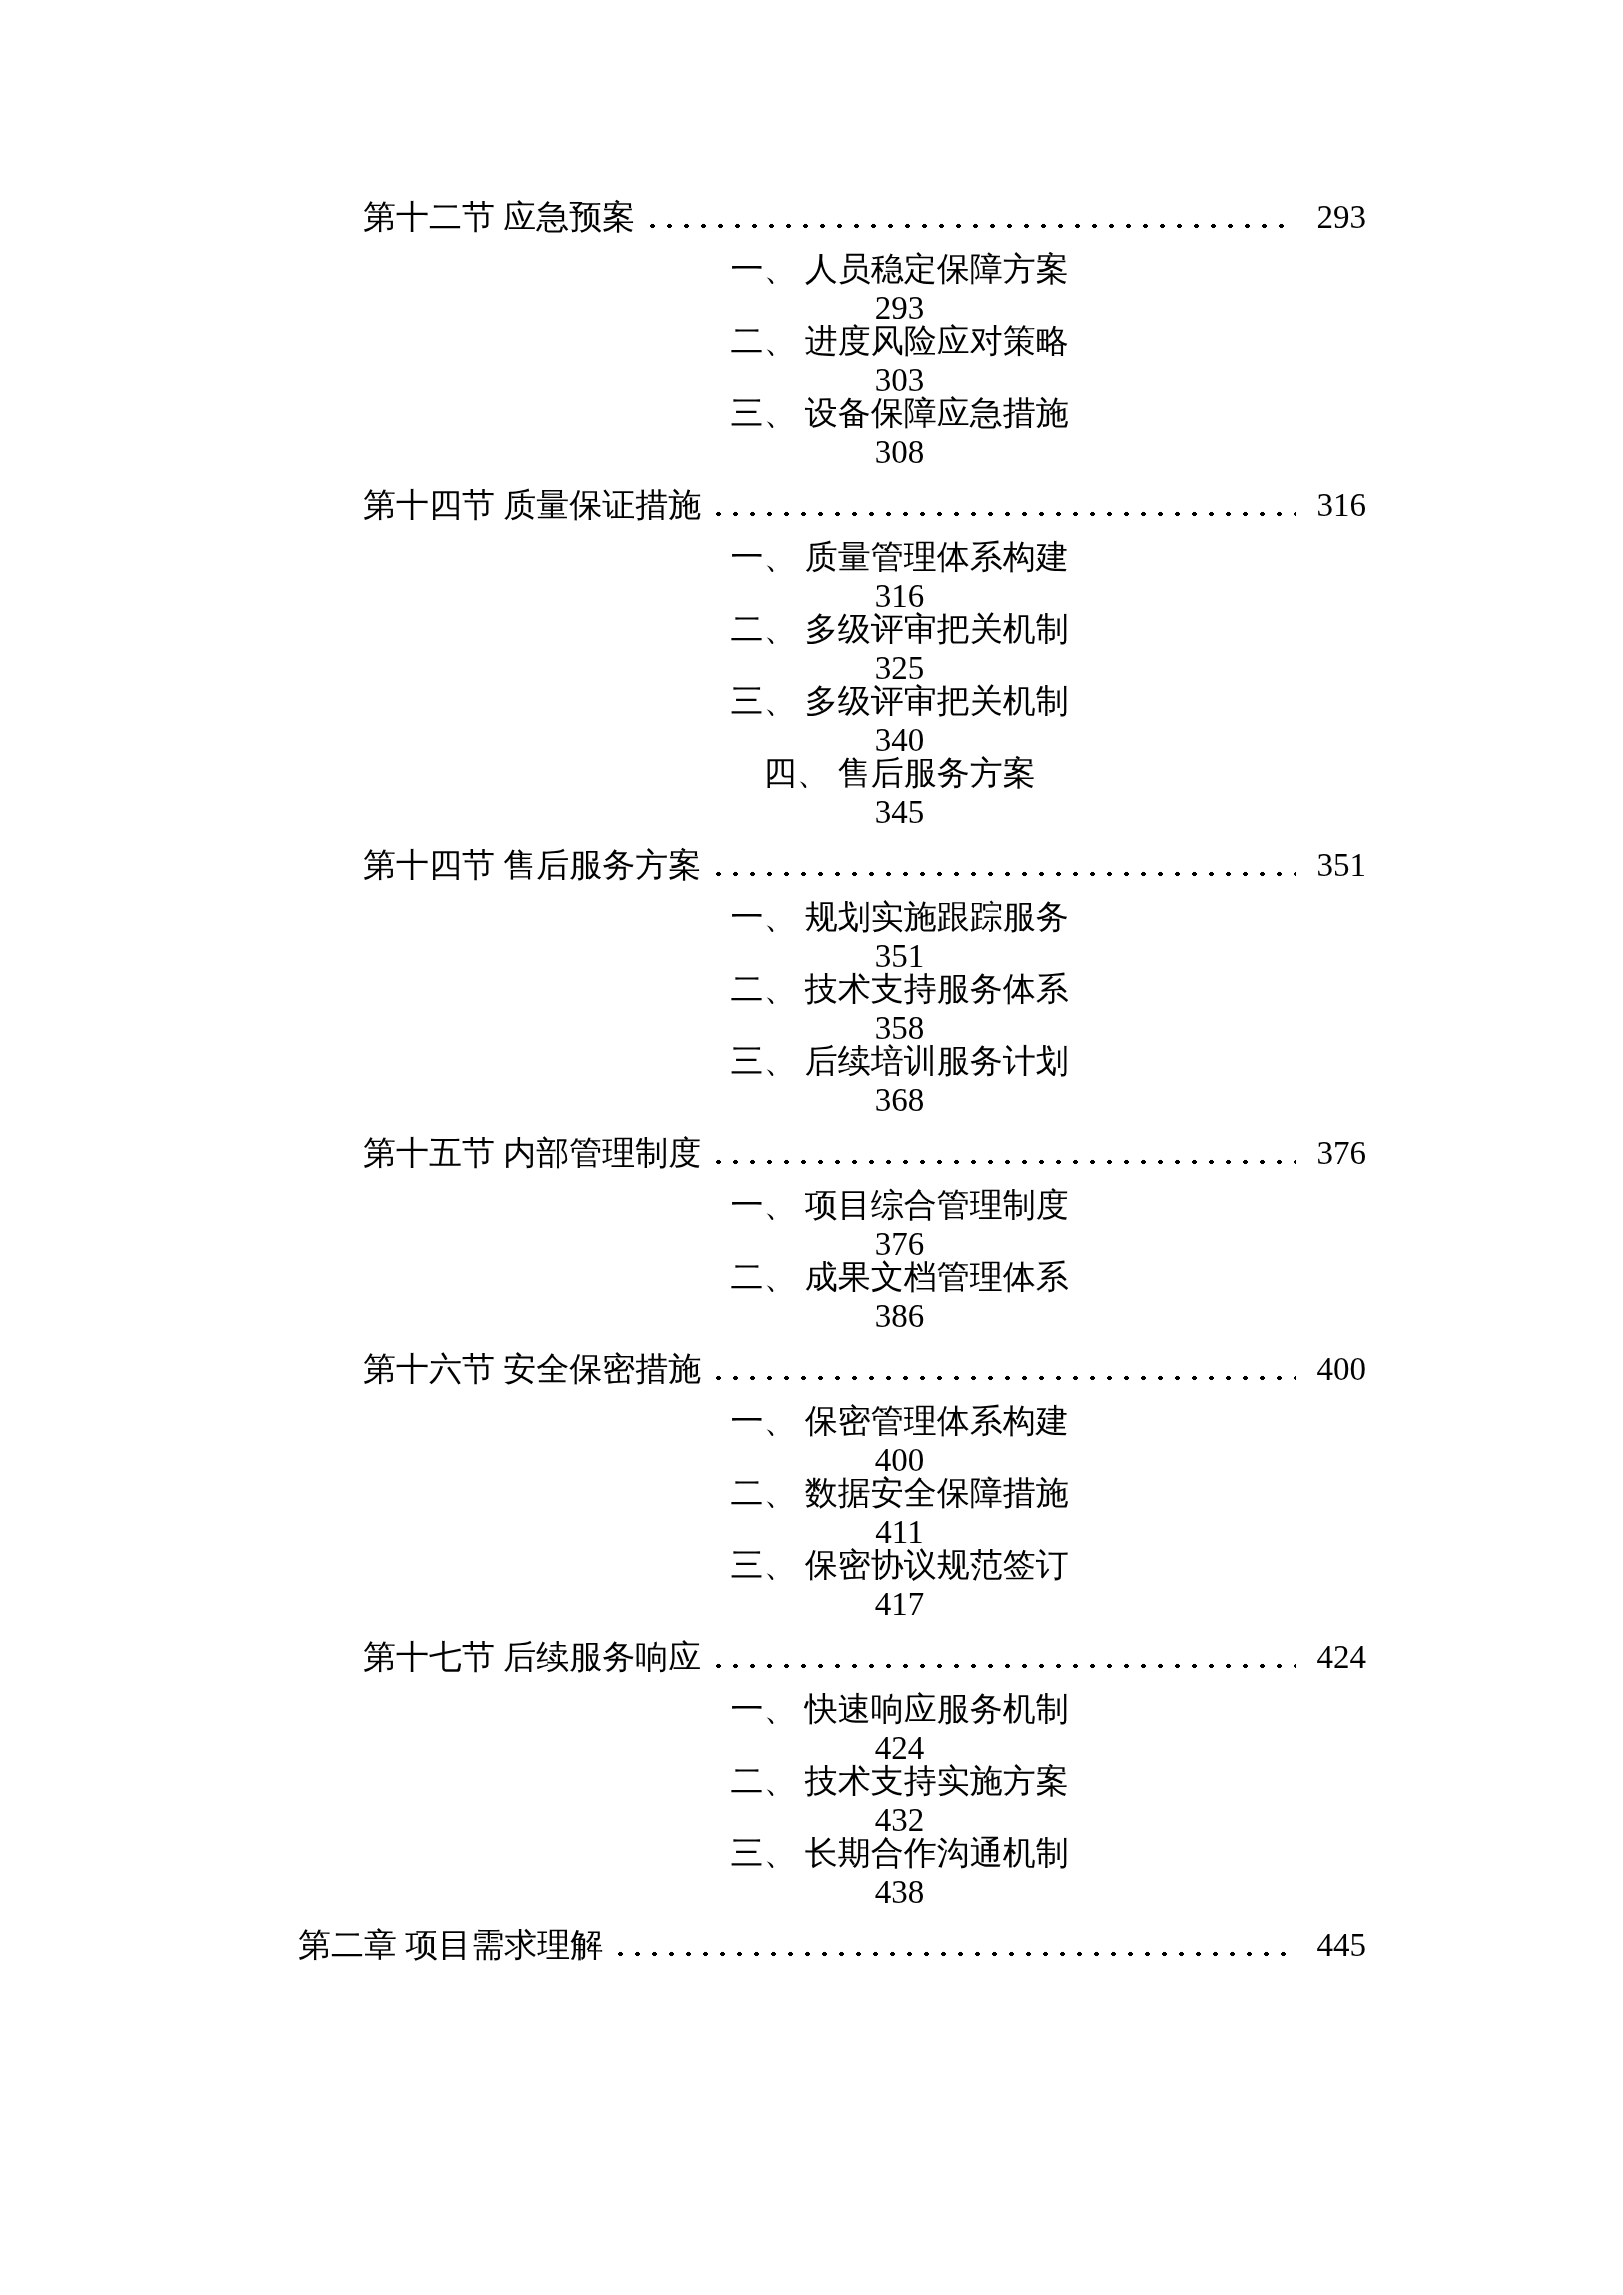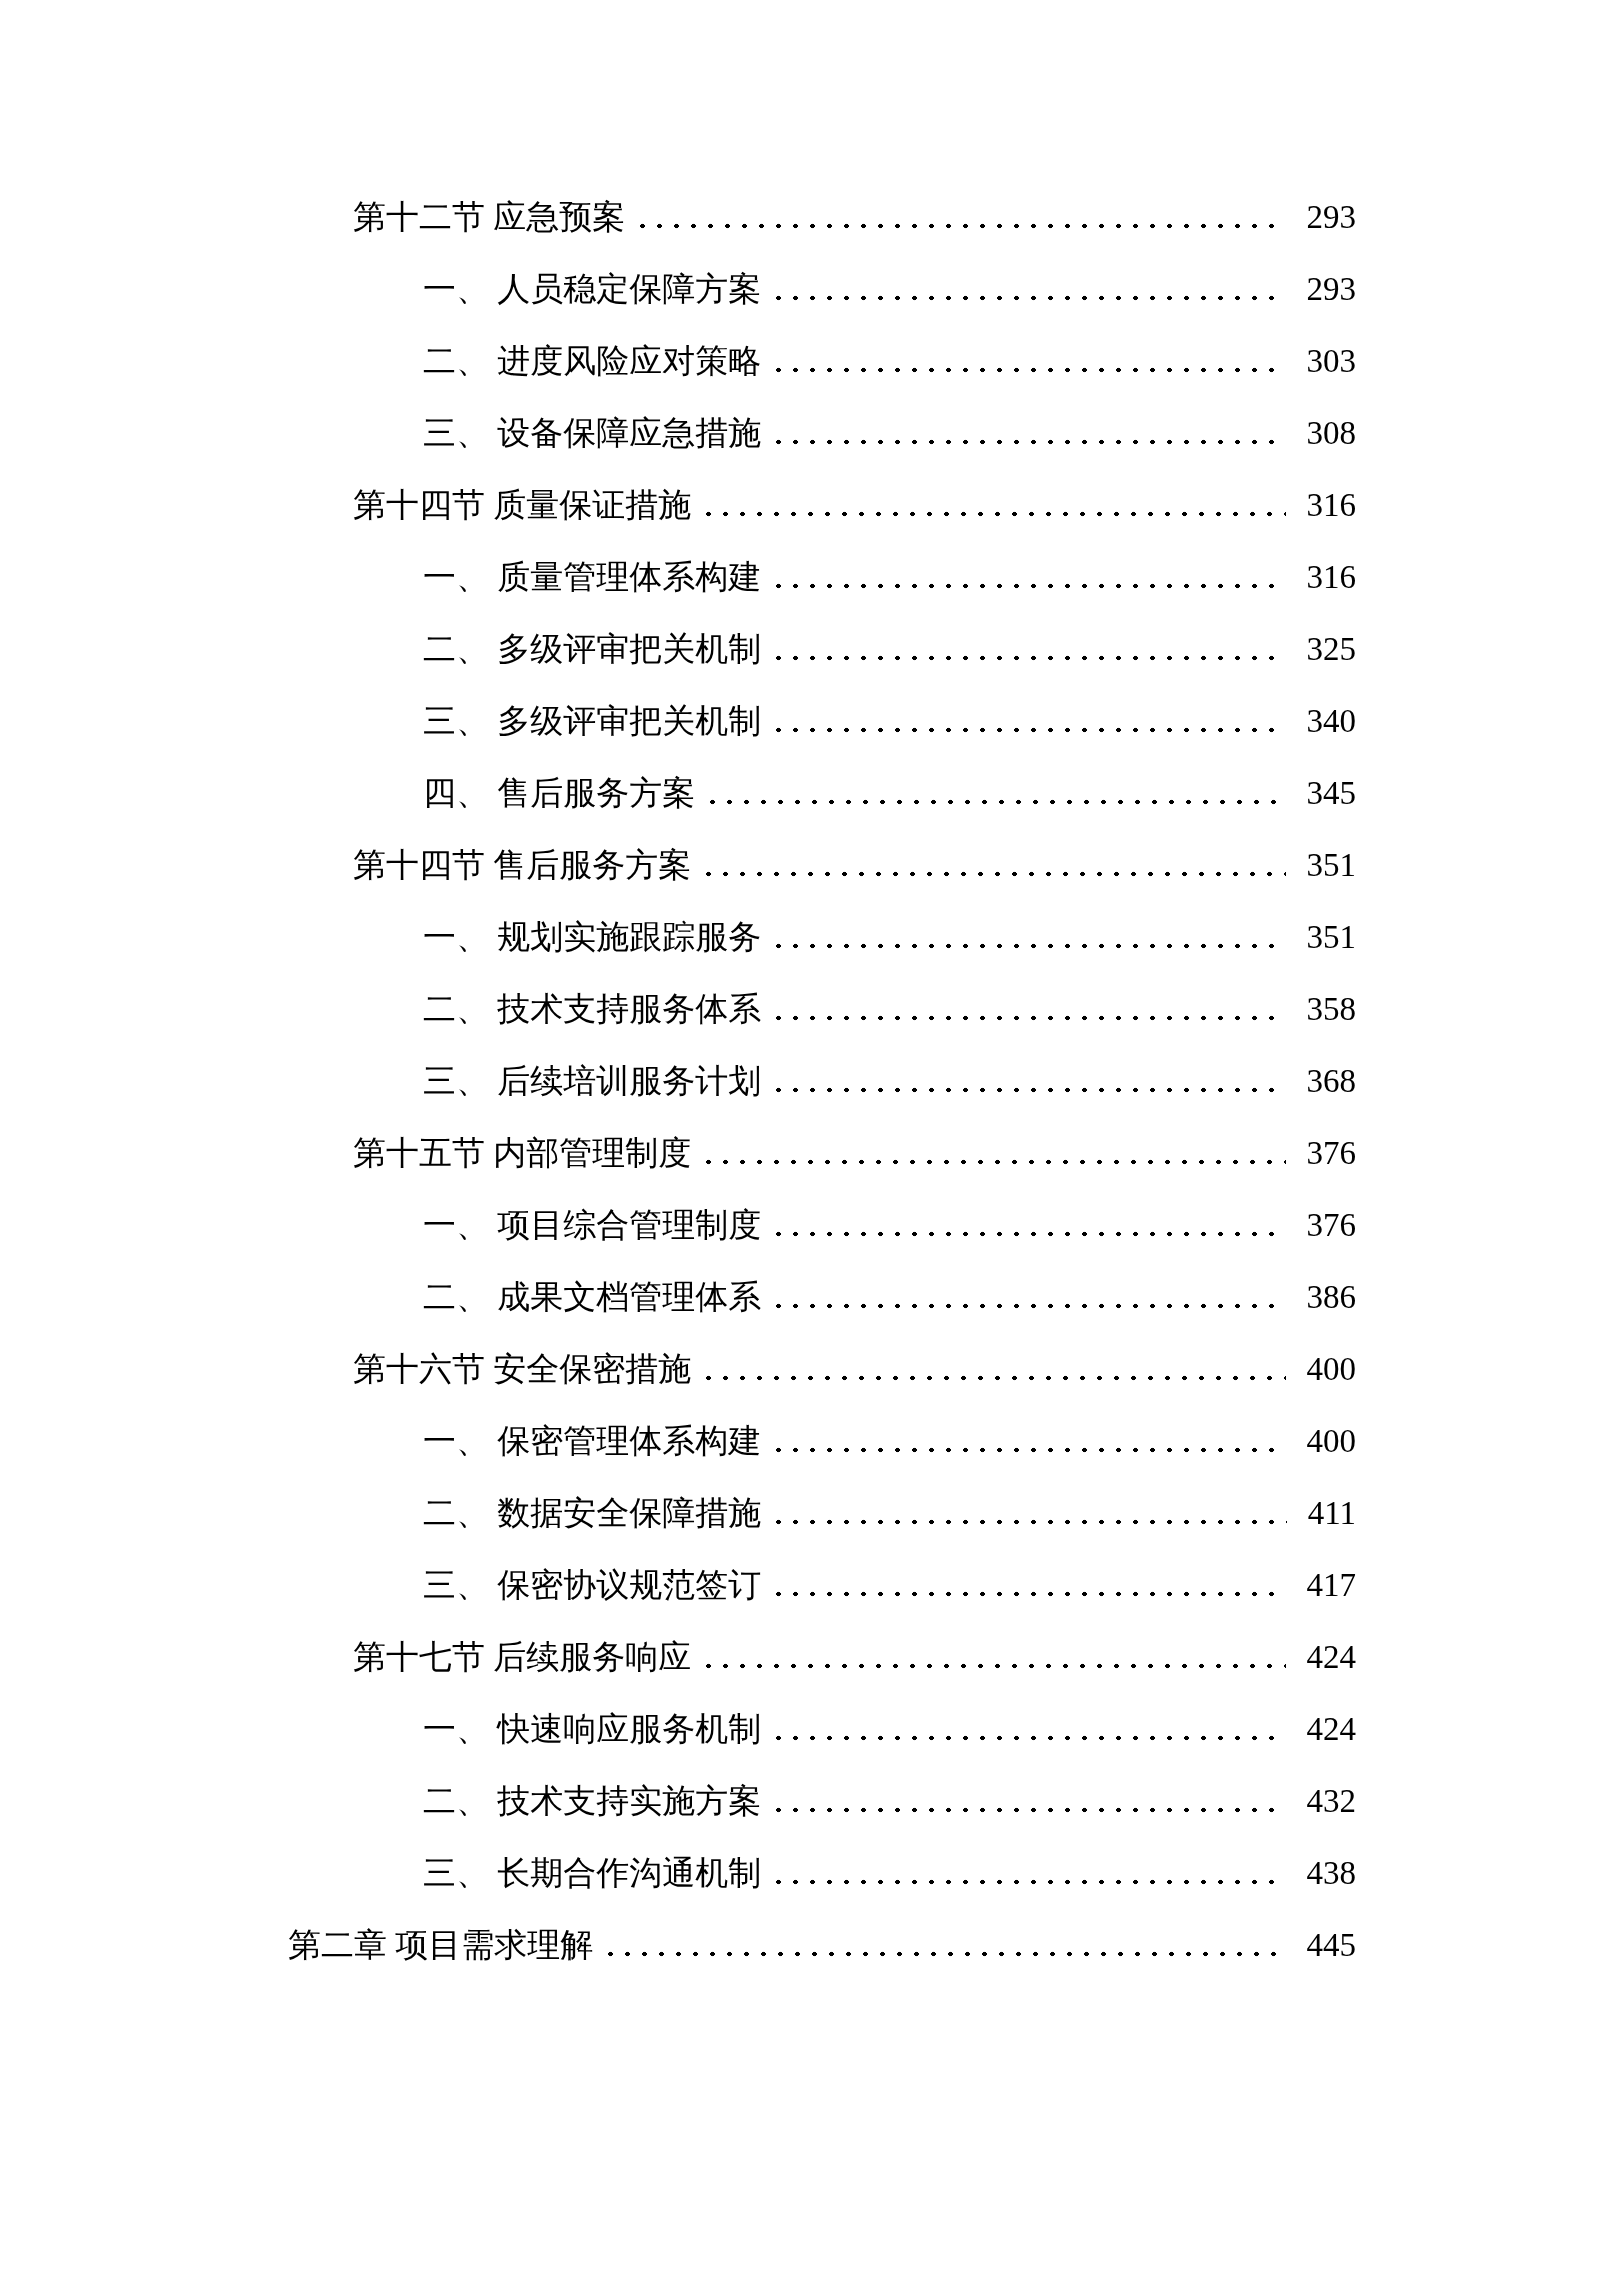--- a/index.html
+++ b/index.html
@@ -17,35 +17,35 @@
   }
   .page {
     position: absolute;
     left: 0; top: 0;
     width: 1623px;
     height: 2295px;
     background: #ffffff;
   }
   .toc {
     position: absolute;
-    left: 288px;
+    left: 298px;
     top: 181px;
     width: 1068px;
   }
   .toc-row {
     height: 72px;
     display: flex;
     align-items: center;
     white-space: nowrap;
     font-size: 33px;
     line-height: 1;
   }
   .toc-row.lvl-chapter { padding-left: 0; }
   .toc-row.lvl-section { padding-left: 65px; }
-  .toc-row.lvl-item    { padding-left: 135px; }
+  .toc-row.lvl-item    { padding-left: 135px; flex-direction: column; }
   .toc-label {
     flex: 0 0 auto;
     letter-spacing: 0;
   }
   .toc-leader {
     flex: 1 1 auto;
     min-width: 26px;
     align-self: stretch;
     margin-left: 9.2px;
     margin-right: 21px;

